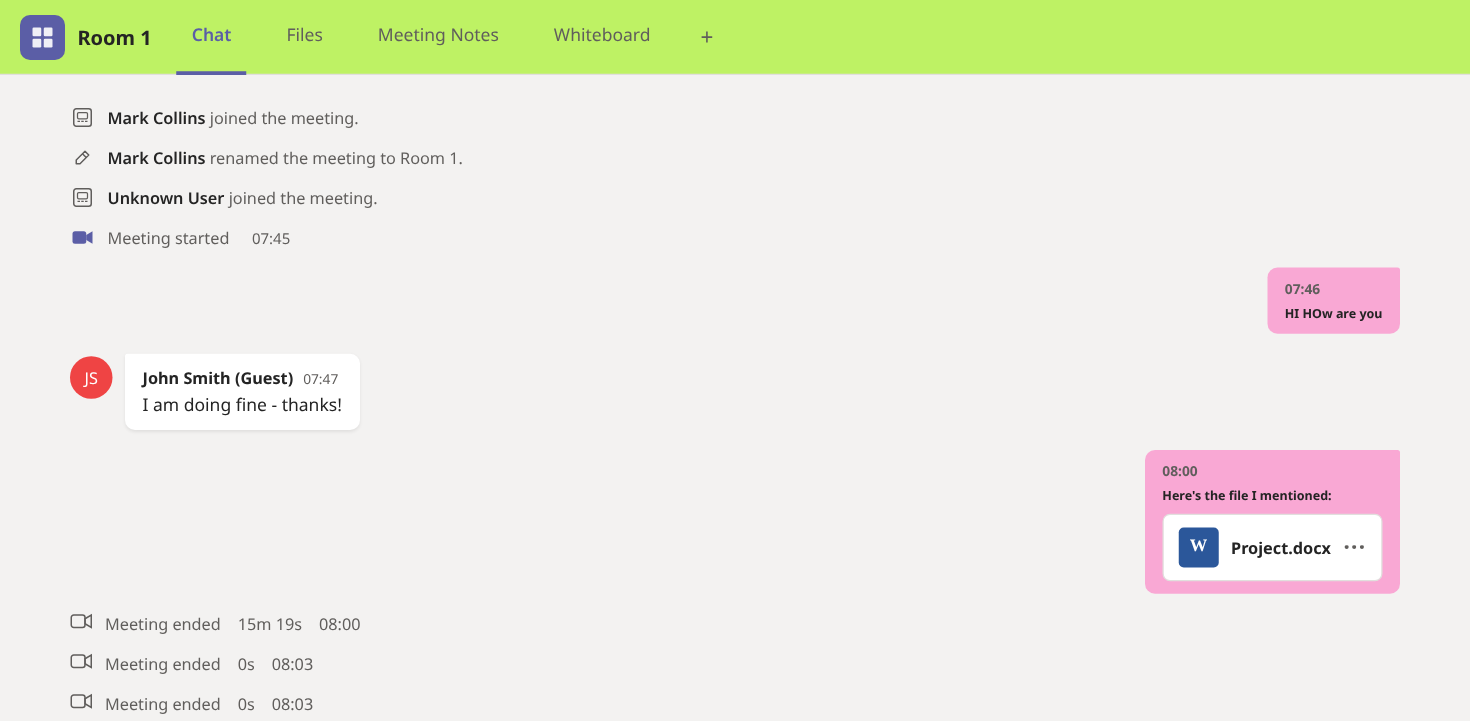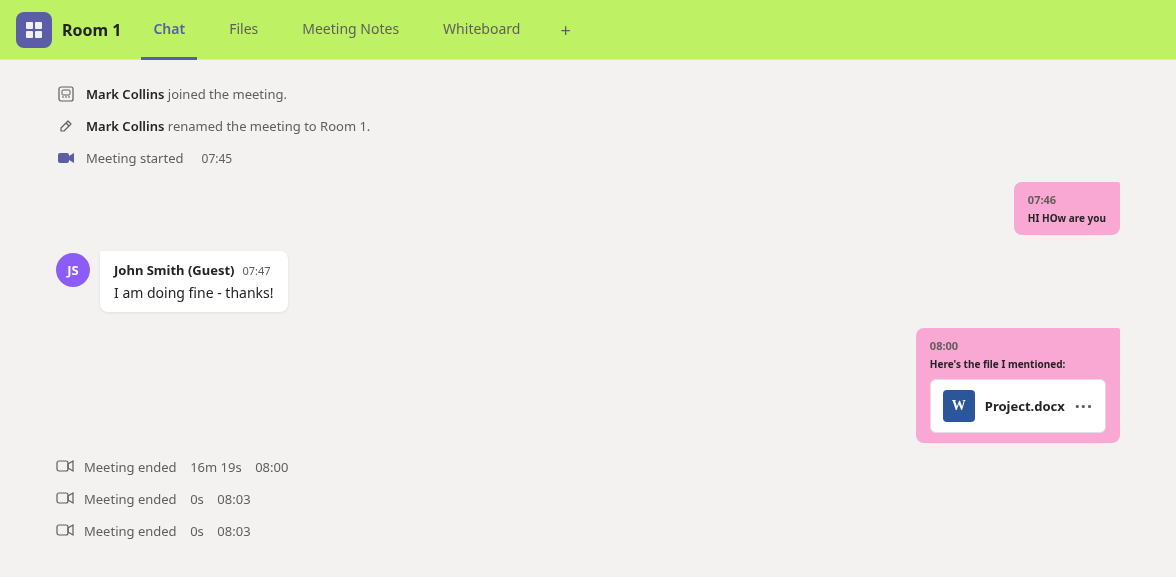--- a/index.html
+++ b/index.html
@@ -135,26 +135,26 @@
     .bubble-left {
       display: flex;
       align-items: flex-start;
       gap: 10px;
       padding: 6px 40px;
     }
     .avatar {
       width: 34px;
       height: 34px;
       border-radius: 50%;
-      background: #8b5cf6;
+      background: #ef4444;
       display: flex;
       align-items: center;
       justify-content: center;
       font-size: 13px;
-      font-weight: 700;
+      font-weight: 400;
       color: #fff;
       flex-shrink: 0;
       margin-top: 2px;
     }
     .bubble-left-inner {
       background: #fff;
       border-radius: 2px 8px 8px 8px;
       padding: 10px 14px;
       max-width: 340px;
       box-shadow: 0 1px 3px rgba(0,0,0,0.08);
@@ -283,20 +283,30 @@
   <div class="system-msg">
     <span class="system-icon">
       <svg width="16" height="16" viewBox="0 0 16 16" fill="none">
         <path d="M10 3l3 3-7 7H3v-3l7-7z" stroke="#605e5c" stroke-width="1.2" fill="none" stroke-linejoin="round"></path>
         <path d="M8 5l3 3" stroke="#605e5c" stroke-width="1.2"></path>
       </svg>
     </span>
     <span><span class="bold">Mark Collins</span> renamed the meeting to Room 1.</span>
   </div>
 
+  <div class="system-msg">
+    <span class="system-icon">
+      <svg width="16" height="16" viewBox="0 0 16 16" fill="none">
+        <rect x="1" y="1" width="14" height="14" rx="2" stroke="#605e5c" stroke-width="1.2" fill="none"></rect>
+        <rect x="4" y="4" width="8" height="5" rx="1" stroke="#605e5c" stroke-width="1" fill="none"></rect>
+        <line x1="4" y1="11" x2="12" y2="11" stroke="#605e5c" stroke-width="1" stroke-dasharray="2,1"></line>
+      </svg>
+    </span>
+    <span><span class="bold">Unknown User</span> joined the meeting.</span>
+  </div>
 
   <div class="system-msg">
     <span class="system-icon meeting-started-icon">
       <svg width="18" height="14" viewBox="0 0 18 14" fill="none">
         <rect x="1" y="2" width="11" height="10" rx="2" fill="#5b5ea6"></rect>
         <path d="M12 5l5-3v10l-5-3V5z" fill="#5b5ea6"></path>
       </svg>
     </span>
     <span>Meeting started</span>
     <span style="margin-left:8px; color:#605e5c; font-size:12px;">07:45</span>
@@ -335,21 +345,21 @@
   <div class="meeting-end">
     <span class="meeting-end-icon">
       <svg width="18" height="14" viewBox="0 0 18 14" fill="none">
         <rect x="1" y="2" width="11" height="10" rx="2" stroke="#605e5c" stroke-width="1.2" fill="none"></rect>
         <path d="M12 5l5-3v10l-5-3V5z" stroke="#605e5c" stroke-width="1.2" fill="none"></path>
       </svg>
     </span>
     <span>
       <span>Meeting ended</span>
       &nbsp;&nbsp;
-      <span>16m 19s</span>
+      <span>15m 19s</span>
       &nbsp;&nbsp;
       <span>08:00</span>
     </span>
   </div>
 
   <div class="meeting-end">
     <span class="meeting-end-icon">
       <svg width="18" height="14" viewBox="0 0 18 14" fill="none">
         <rect x="1" y="2" width="11" height="10" rx="2" stroke="#605e5c" stroke-width="1.2" fill="none"></rect>
         <path d="M12 5l5-3v10l-5-3V5z" stroke="#605e5c" stroke-width="1.2" fill="none"></path>

